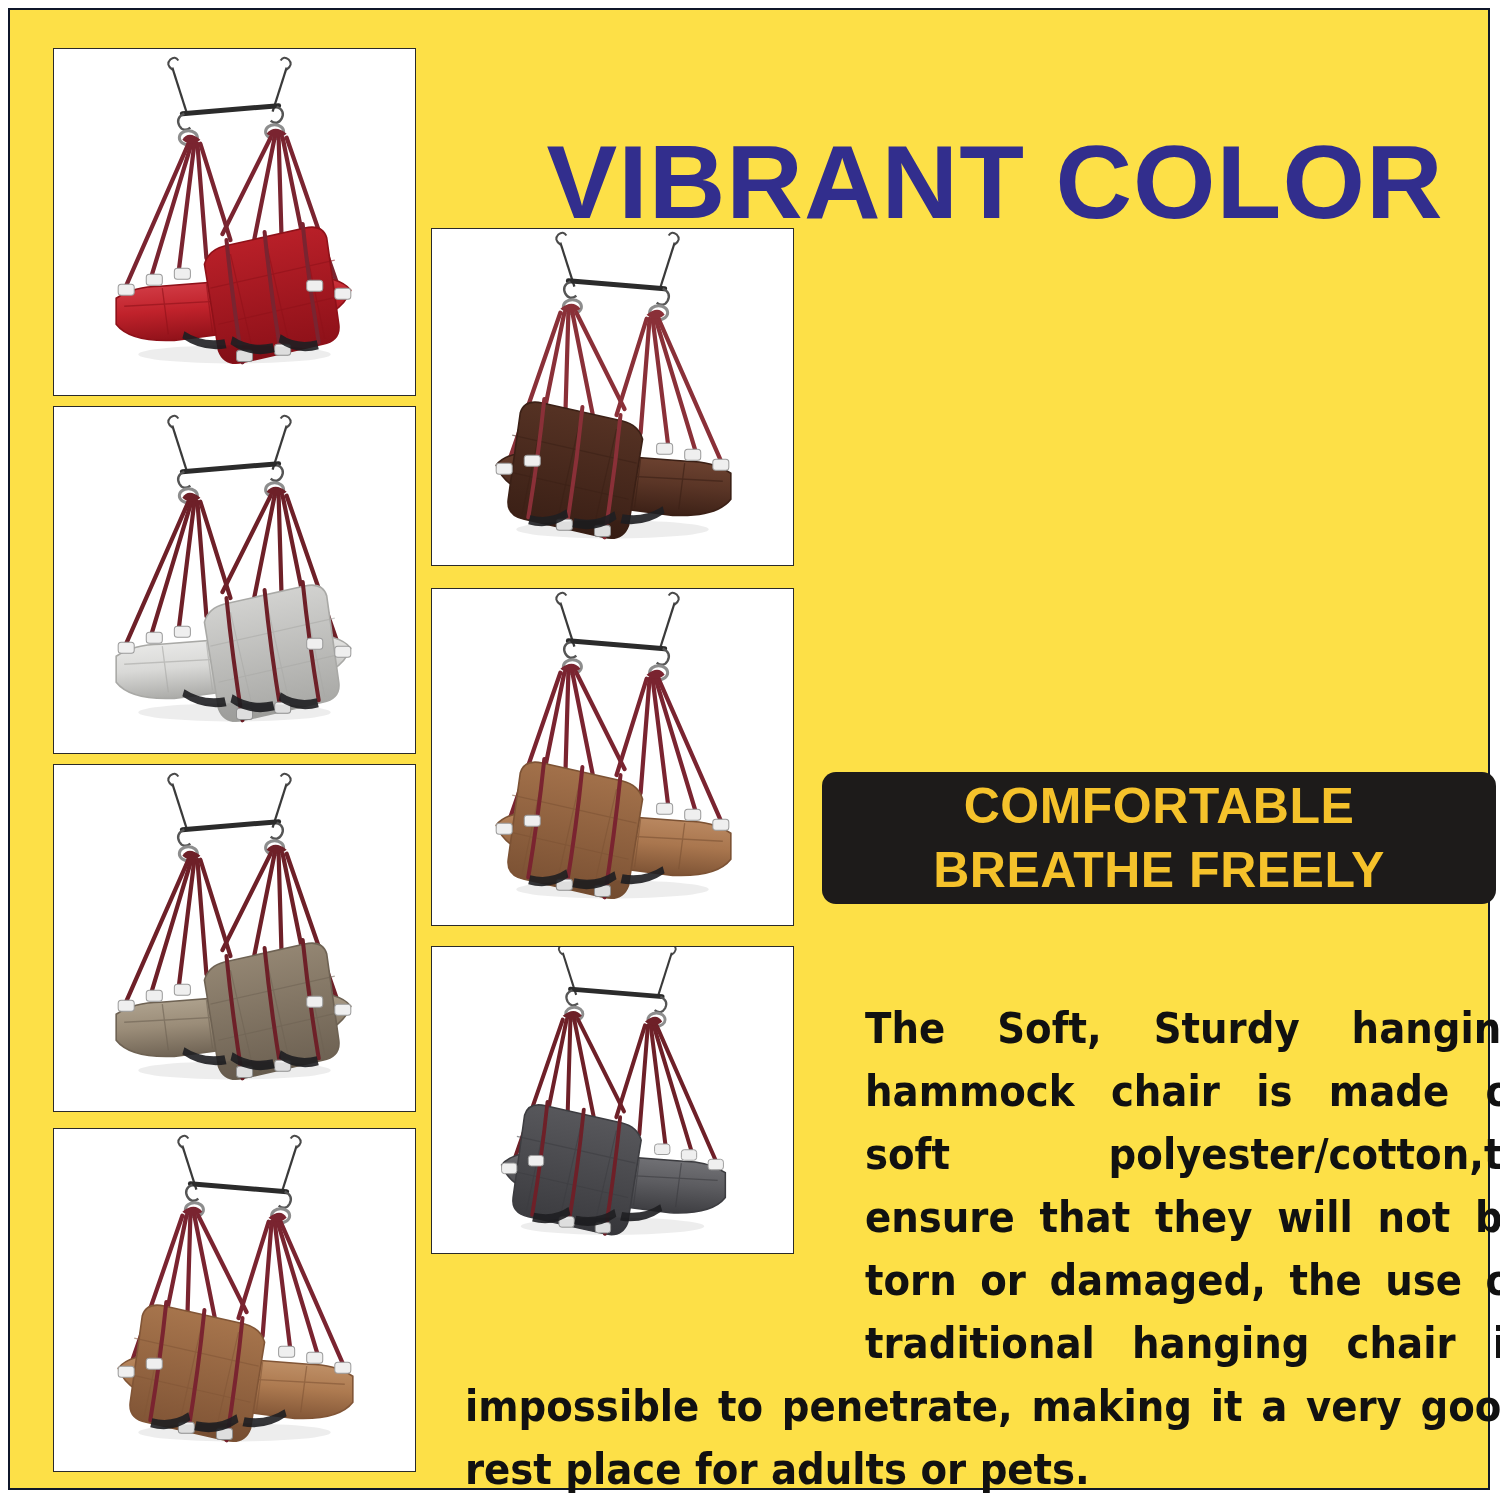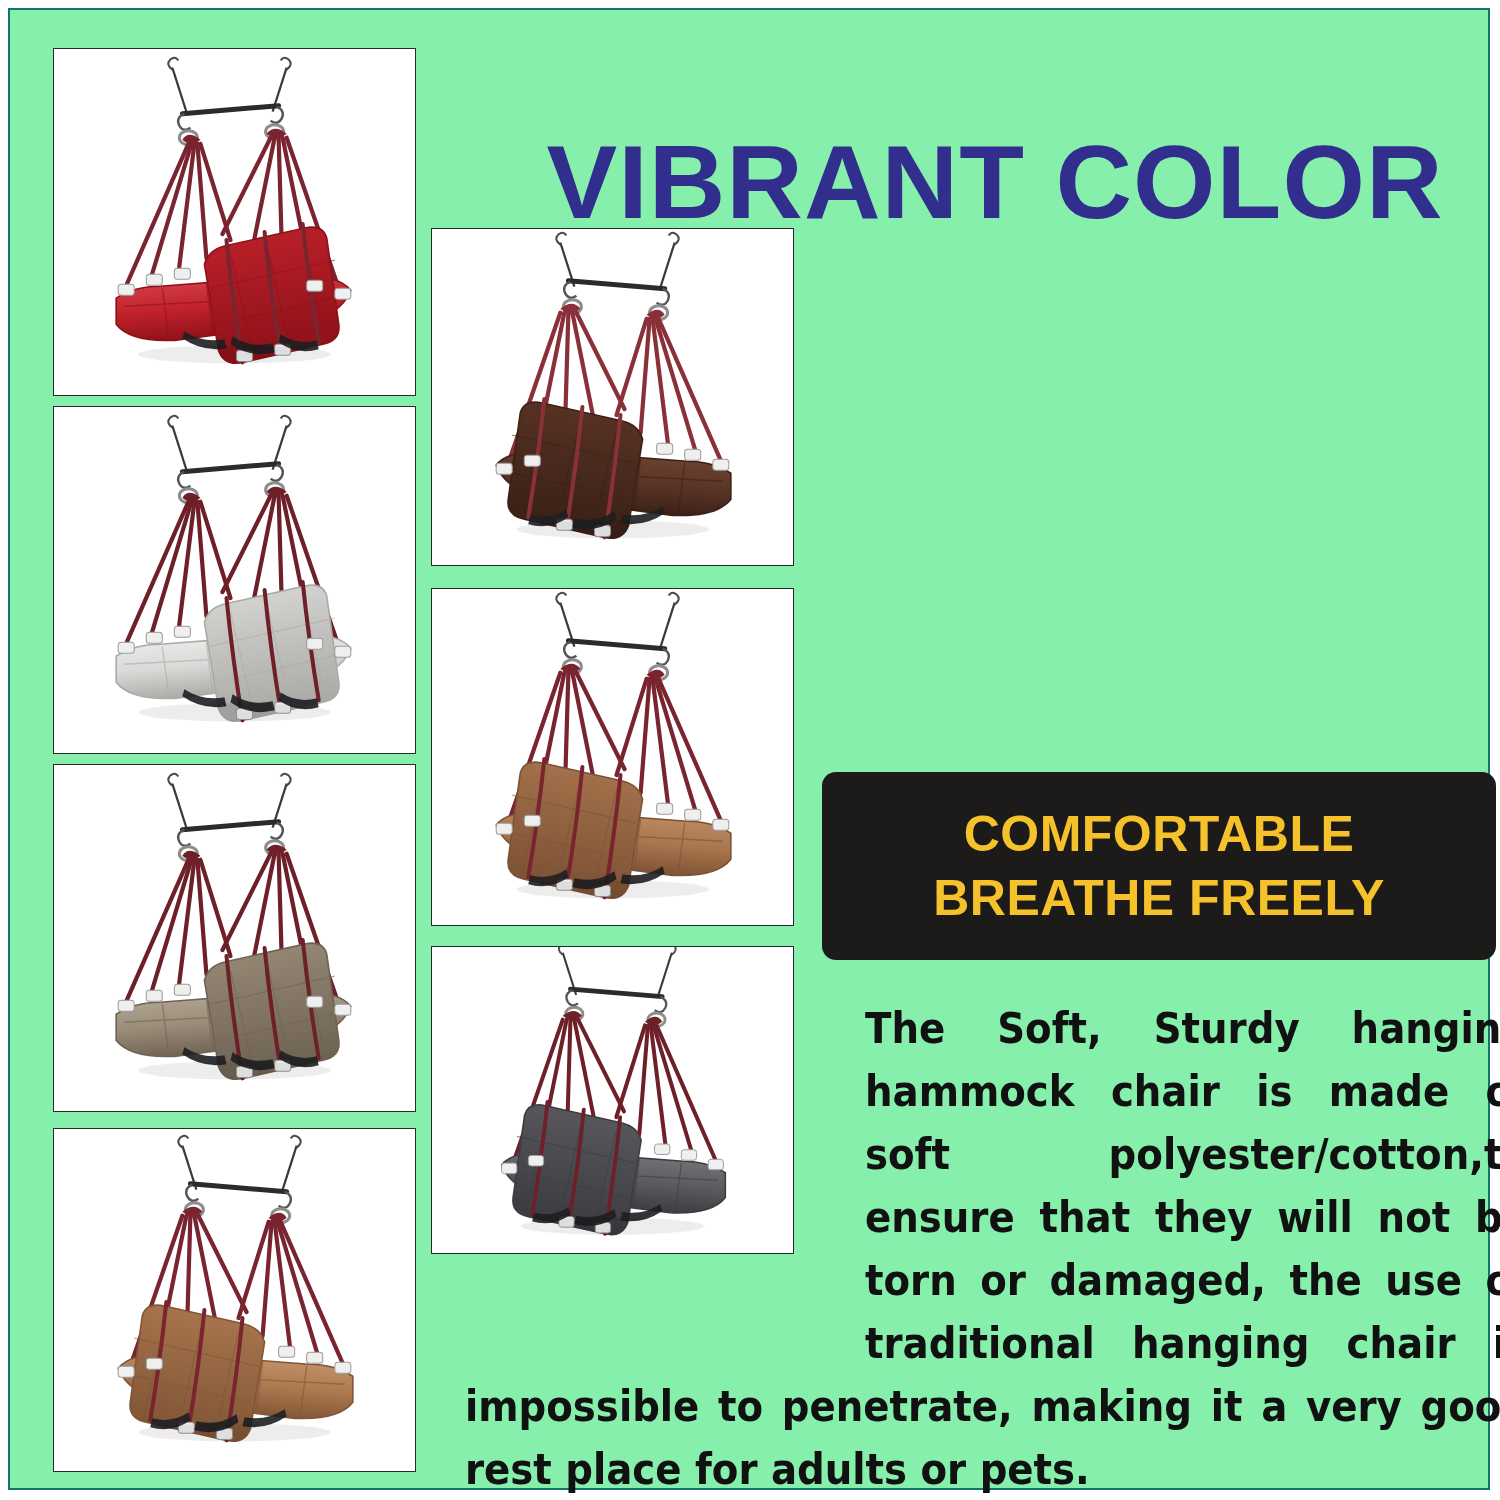--- a/index.html
+++ b/index.html
@@ -1,38 +1,38 @@
 <!DOCTYPE html>
 <html><head>
 <meta charset="utf-8">
 <style>
   html,body{margin:0;padding:0;background:#ffffff;}
   body{width:1500px;height:1500px;position:relative;font-family:"Liberation Sans",sans-serif;overflow:hidden;}
 
-  #frame{position:absolute;left:8px;top:8px;width:1482px;height:1482px;border:2px solid #0f766e;box-sizing:border-box;background:#86efac;}
+  #frame{position:absolute;left:8px;top:8px;width:1482px;height:1482px;border:2px solid #0f172a;box-sizing:border-box;background:#fde047;}
 
   
   .panel{position:absolute;background:#ffffff;border:1.5px solid #2a2a2a;box-sizing:border-box;overflow:hidden;}
   .photo{position:absolute;left:0;top:0;width:100%;height:100%;}
   .photo svg{display:block;width:100%;height:100%;}
 
   
   #headline{position:absolute;left:500px;top:42px;width:970px;height:120px;
     font-family:"Liberation Sans Narrow","Liberation Sans",sans-serif;
     font-weight:bold;font-size:104px;line-height:120px;letter-spacing:1px;
     color:#322E8D;text-align:center;white-space:nowrap;transform:scaleX(1.02);transform-origin:center;}
 
   
   #redcopy{position:absolute;left:812px;top:212px;width:672px;
     font-family:"DejaVu Sans Condensed","Liberation Sans",sans-serif;
     font-weight:bold;font-size:43px;line-height:62px;color:#EE1B22;
     text-align:justify;text-align-last:justify;-moz-text-align-last:justify;}
 
   
-  #banner{position:absolute;left:812px;top:762px;width:674px;height:188px;
+  #banner{position:absolute;left:812px;top:762px;width:674px;height:132px;
     background:#1d1b1a;border-radius:14px;display:flex;flex-direction:column;
     align-items:center;justify-content:center;}
   .banner-line{font-family:"Liberation Sans Narrow","Liberation Sans",sans-serif;
     font-weight:bold;font-size:50px;line-height:64px;color:#F5C22B;letter-spacing:.5px;white-space:nowrap;}
 
   
   #bodycopy{position:absolute;left:420px;top:944px;width:1064px;
     font-family:"DejaVu Sans Condensed","Liberation Sans",sans-serif;
     font-weight:bold;font-size:43px;line-height:63px;color:#111111;
     text-align:justify;text-align-last:left;margin-left:35px;-moz-text-align-last:left;}

